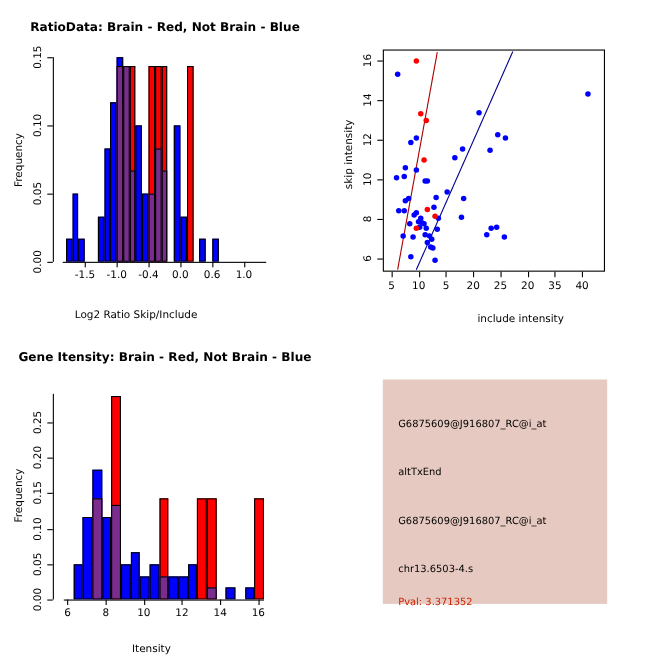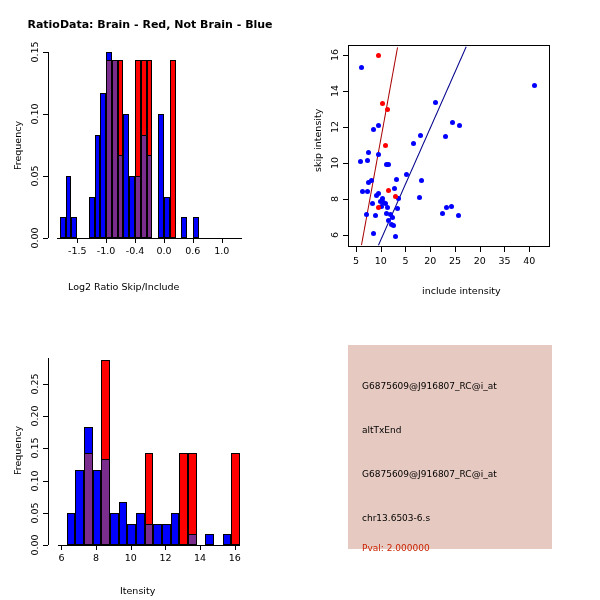--- a/index.html
+++ b/index.html
@@ -90,21 +90,21 @@
       <div class="bar" style="left: 108.172px; width: 5.78125px; top: 74px; height: 124px; background: rgb(0, 0, 255);"></div>
       <div class="bar" style="left: 113.953px; width: 5.78125px; top: 156.708px; height: 41.292px; background: rgb(0, 0, 255);"></div>
       <div class="bar" style="left: 119.734px; width: 5.78125px; top: 20.308px; height: 177.692px; background: rgb(255, 0, 0);"></div>
       <div class="bar" style="left: 131.297px; width: 5.78125px; top: 177.292px; height: 20.708px; background: rgb(0, 0, 255);"></div>
       <div class="bar" style="left: 142.859px; width: 5.78125px; top: 177.292px; height: 20.708px; background: rgb(0, 0, 255);"></div>
     </div>
 </div>
 
 <div class="panel" style="left:300px;top:0;width:300px;height:300px;">
   <div class="ylab-rot" style="left:12px;top:172px;">skip intensity</div>
-  <div class="axtitle" style="left:102px;top:285px;padding-left:20px;">include intensity</div>
+  <div class="axtitle" style="left:114px;top:285px;padding-left:20px;">include intensity</div>
   <div class="plotbox" style="left:48px;top:45px;width:202px;height:202px;"></div>
   <div id="scatter-axes">
       <div class="tick" style="left: 55.9307px; top: 247px; width: 1px; height: 5px;"></div>
       <div class="ticklabel" style="left: 55.9307px; top: 255px; transform: translateX(-50%);">5</div>
       <div class="tick" style="left: 80.6832px; top: 247px; width: 1px; height: 5px;"></div>
       <div class="ticklabel" style="left: 80.6832px; top: 255px; transform: translateX(-50%);">10</div>
       <div class="tick" style="left: 105.436px; top: 247px; width: 1px; height: 5px;"></div>
       <div class="ticklabel" style="left: 105.436px; top: 255px; transform: translateX(-50%);">5</div>
       <div class="tick" style="left: 130.188px; top: 247px; width: 1px; height: 5px;"></div>
       <div class="ticklabel" style="left: 130.188px; top: 255px; transform: translateX(-50%);">20</div>
@@ -186,20 +186,21 @@
       <div class="pt" style="left: 30.6683px; top: 55.1577px; width: 5px; height: 5px; background: rgb(255, 0, 0);"></div>
       <div class="pt" style="left: 36.1139px; top: 61.464px; width: 5px; height: 5px; background: rgb(255, 0, 0);"></div>
       <div class="pt" style="left: 34.1337px; top: 96.5991px; width: 5px; height: 5px; background: rgb(255, 0, 0);"></div>
       <div class="pt" style="left: 37.104px; top: 141.644px; width: 5px; height: 5px; background: rgb(255, 0, 0);"></div>
       <div class="pt" style="left: 44.0347px; top: 147.95px; width: 5px; height: 5px; background: rgb(255, 0, 0);"></div>
       <div class="pt" style="left: 27.203px; top: 158.761px; width: 5px; height: 5px; background: rgb(255, 0, 0);"></div>
     </div>
 </div>
 
 <div class="panel" style="left:0;top:300px;width:300px;height:300px;">
+  <div class="ptitle" style="top:18px;">Gene Itensity: Brain - Red, Not Brain - Blue</div>
   <div class="ylab-rot" style="left:12px;top:175px;">Frequency</div>
   <div class="axtitle" style="left:120px;top:285px;">Itensity</div>
   <div id="gene-axes">
       <div class="axis-line" style="left: 58px; top: 245px; width: 182px; height: 1px;"></div>
       <div class="tick" style="left: 61.4667px; top: 245px; width: 1px; height: 5px;"></div>
       <div class="ticklabel" style="left: 61.4667px; top: 252px; transform: translateX(-50%);">6</div>
       <div class="tick" style="left: 96.1333px; top: 245px; width: 1px; height: 5px;"></div>
       <div class="ticklabel" style="left: 96.1333px; top: 252px; transform: translateX(-50%);">8</div>
       <div class="tick" style="left: 130.8px; top: 245px; width: 1px; height: 5px;"></div>
       <div class="ticklabel" style="left: 130.8px; top: 252px; transform: translateX(-50%);">10</div>
@@ -247,15 +248,15 @@
       <div class="bar" style="left: 172.667px; width: 8.66667px; top: 194.231px; height: 10.7686px; background: rgb(0, 0, 255);"></div>
       <div class="bar" style="left: 181.333px; width: 8.66667px; top: 112.596px; height: 92.4038px; background: rgb(255, 0, 0);"></div>
     </div>
 </div>
 
 <div class="infobox" style="left:348px;top:345px;width:204px;height:204px;background:#e6c9c0;"></div>
 <div id="info-lines" style="position:absolute;left:348px;top:345px;width:204px;height:204px;">
     <div class="infoline" style="left: 14px; top: 36px; color: rgb(0, 0, 0);">G6875609@J916807_RC@i_at</div>
     <div class="infoline" style="left: 14px; top: 80px; color: rgb(0, 0, 0);">altTxEnd</div>
     <div class="infoline" style="left: 14px; top: 124px; color: rgb(0, 0, 0);">G6875609@J916807_RC@i_at</div>
-    <div class="infoline" style="left: 14px; top: 168px; color: rgb(0, 0, 0);">chr13.6503-6.s</div>
-    <div class="infoline" style="left: 14px; top: 198px; color: rgb(204, 34, 0);">Pval: 2.000000</div>
+    <div class="infoline" style="left: 14px; top: 168px; color: rgb(0, 0, 0);">chr13.6503-4.s</div>
+    <div class="infoline" style="left: 14px; top: 198px; color: rgb(204, 34, 0);">Pval: 3.371352</div>
   </div>
 
 </body></html>

